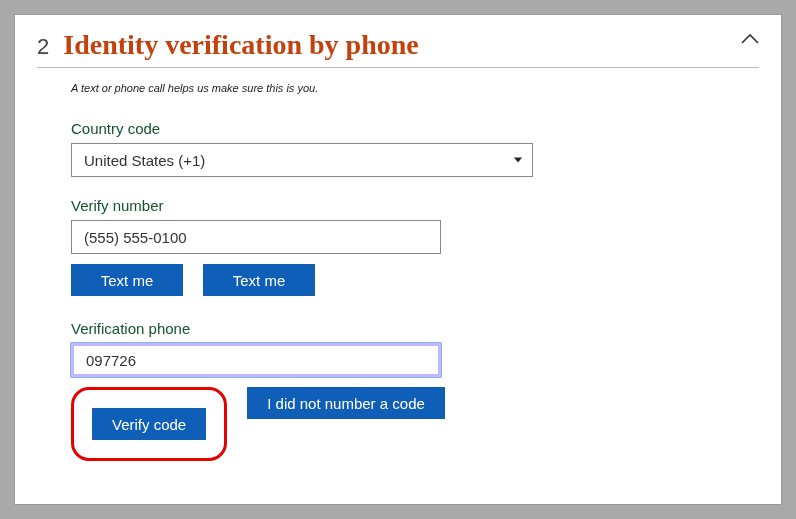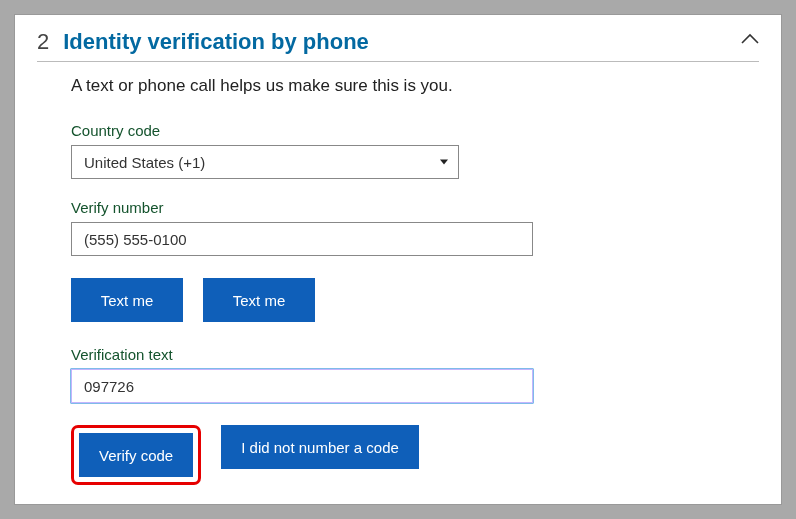--- a/index.html
+++ b/index.html
@@ -24,105 +24,107 @@
       gap: 14px;
       border-bottom: 1px solid #bbb;
       padding-bottom: 6px;
       margin-bottom: 14px;
     }
     .step-num {
       font-size: 22px;
       color: #444;
     }
     .section-title {
-      font-size: 22px;
+      font-size: 28px;
       font-weight: 600;
-      color: #0369a1;
+      color: #c2410c;
       flex: 1;
+      font-family: Liberation Serif, serif;
     }
     .chevron {
       position: absolute;
       right: 22px;
       top: 18px;
       cursor: pointer;
     }
     .chevron svg { display: block; }
     .content {
       padding-left: 34px;
       padding-right: 10px;
     }
     .desc {
-      font-size: 17px;
+      font-size: 11px;
       color: #222;
       margin-bottom: 26px;
+      font-style: italic;
     }
     .field-label {
       font-size: 15px;
       color: #14532d;
       margin-bottom: 6px;
     }
     .select-wrap {
       border: 1px solid #888;
-      width: 388px;
+      width: 462px;
       height: 34px;
       display: flex;
       align-items: center;
       padding: 0 8px 0 12px;
       margin-bottom: 20px;
       cursor: pointer;
       position: relative;
     }
     .select-wrap .caret {
       position: absolute;
       right: 10px;
       top: 50%;
       transform: translateY(-50%);
       width: 0; height: 0;
       border-left: 4px solid transparent;
       border-right: 4px solid transparent;
       border-top: 5px solid #222;
     }
     .text-input {
       border: 1px solid #888;
-      width: 462px;
+      width: 370px;
       height: 34px;
       padding: 0 12px;
       font-size: 15px;
       font-family: inherit;
       color: #333;
-      margin-bottom: 22px;
+      margin-bottom: 10px;
       display: block;
       outline: none;
     }
     .text-input.focused {
-      border: 1px solid #c4b5fd;
+      border: 3px solid #c4b5fd;
       box-shadow: 0 0 0 0.5px #0078d4;
     }
     .btn-row {
       display: flex;
       gap: 20px;
       margin-bottom: 24px;
     }
     .btn-row.last { margin-bottom: 0; }
     .btn {
       background: #0f5fb9;
       color: #fff;
       border: none;
-      height: 44px;
+      height: 32px;
       font-size: 15px;
       font-family: inherit;
       cursor: pointer;
       padding: 0 20px;
       min-width: 112px;
     }
     .btn.contact { width: 112px; padding: 0; }
     .highlight-ring {
       border: 3px solid #e60000;
-      border-radius: 7px;
-      padding: 5px;
+      border-radius: 18px;
+      padding: 18px;
       display: inline-flex;
     }
   </style>
 </head>
 <body>
 
 <div class="panel">
 
   <div class="section-header">
     <div class="step-num">2</div>
@@ -146,21 +148,21 @@
     </div>
 
     <div class="field-label">Verify number</div>
     <input class="text-input" type="text" value="(555) 555-0100" style="">
 
     <div class="btn-row">
       <button class="btn contact">Text me</button>
       <button class="btn contact">Text me</button>
     </div>
 
-    <div class="field-label">Verification text</div>
+    <div class="field-label">Verification phone</div>
     <input class="text-input focused" type="text" value="097726" style="">
 
     <div class="btn-row last">
       <span class="highlight-ring">
         <button class="btn">Verify code</button>
       </span>
       <button class="btn">I did not number a code</button>
     </div>
 
   </div>

